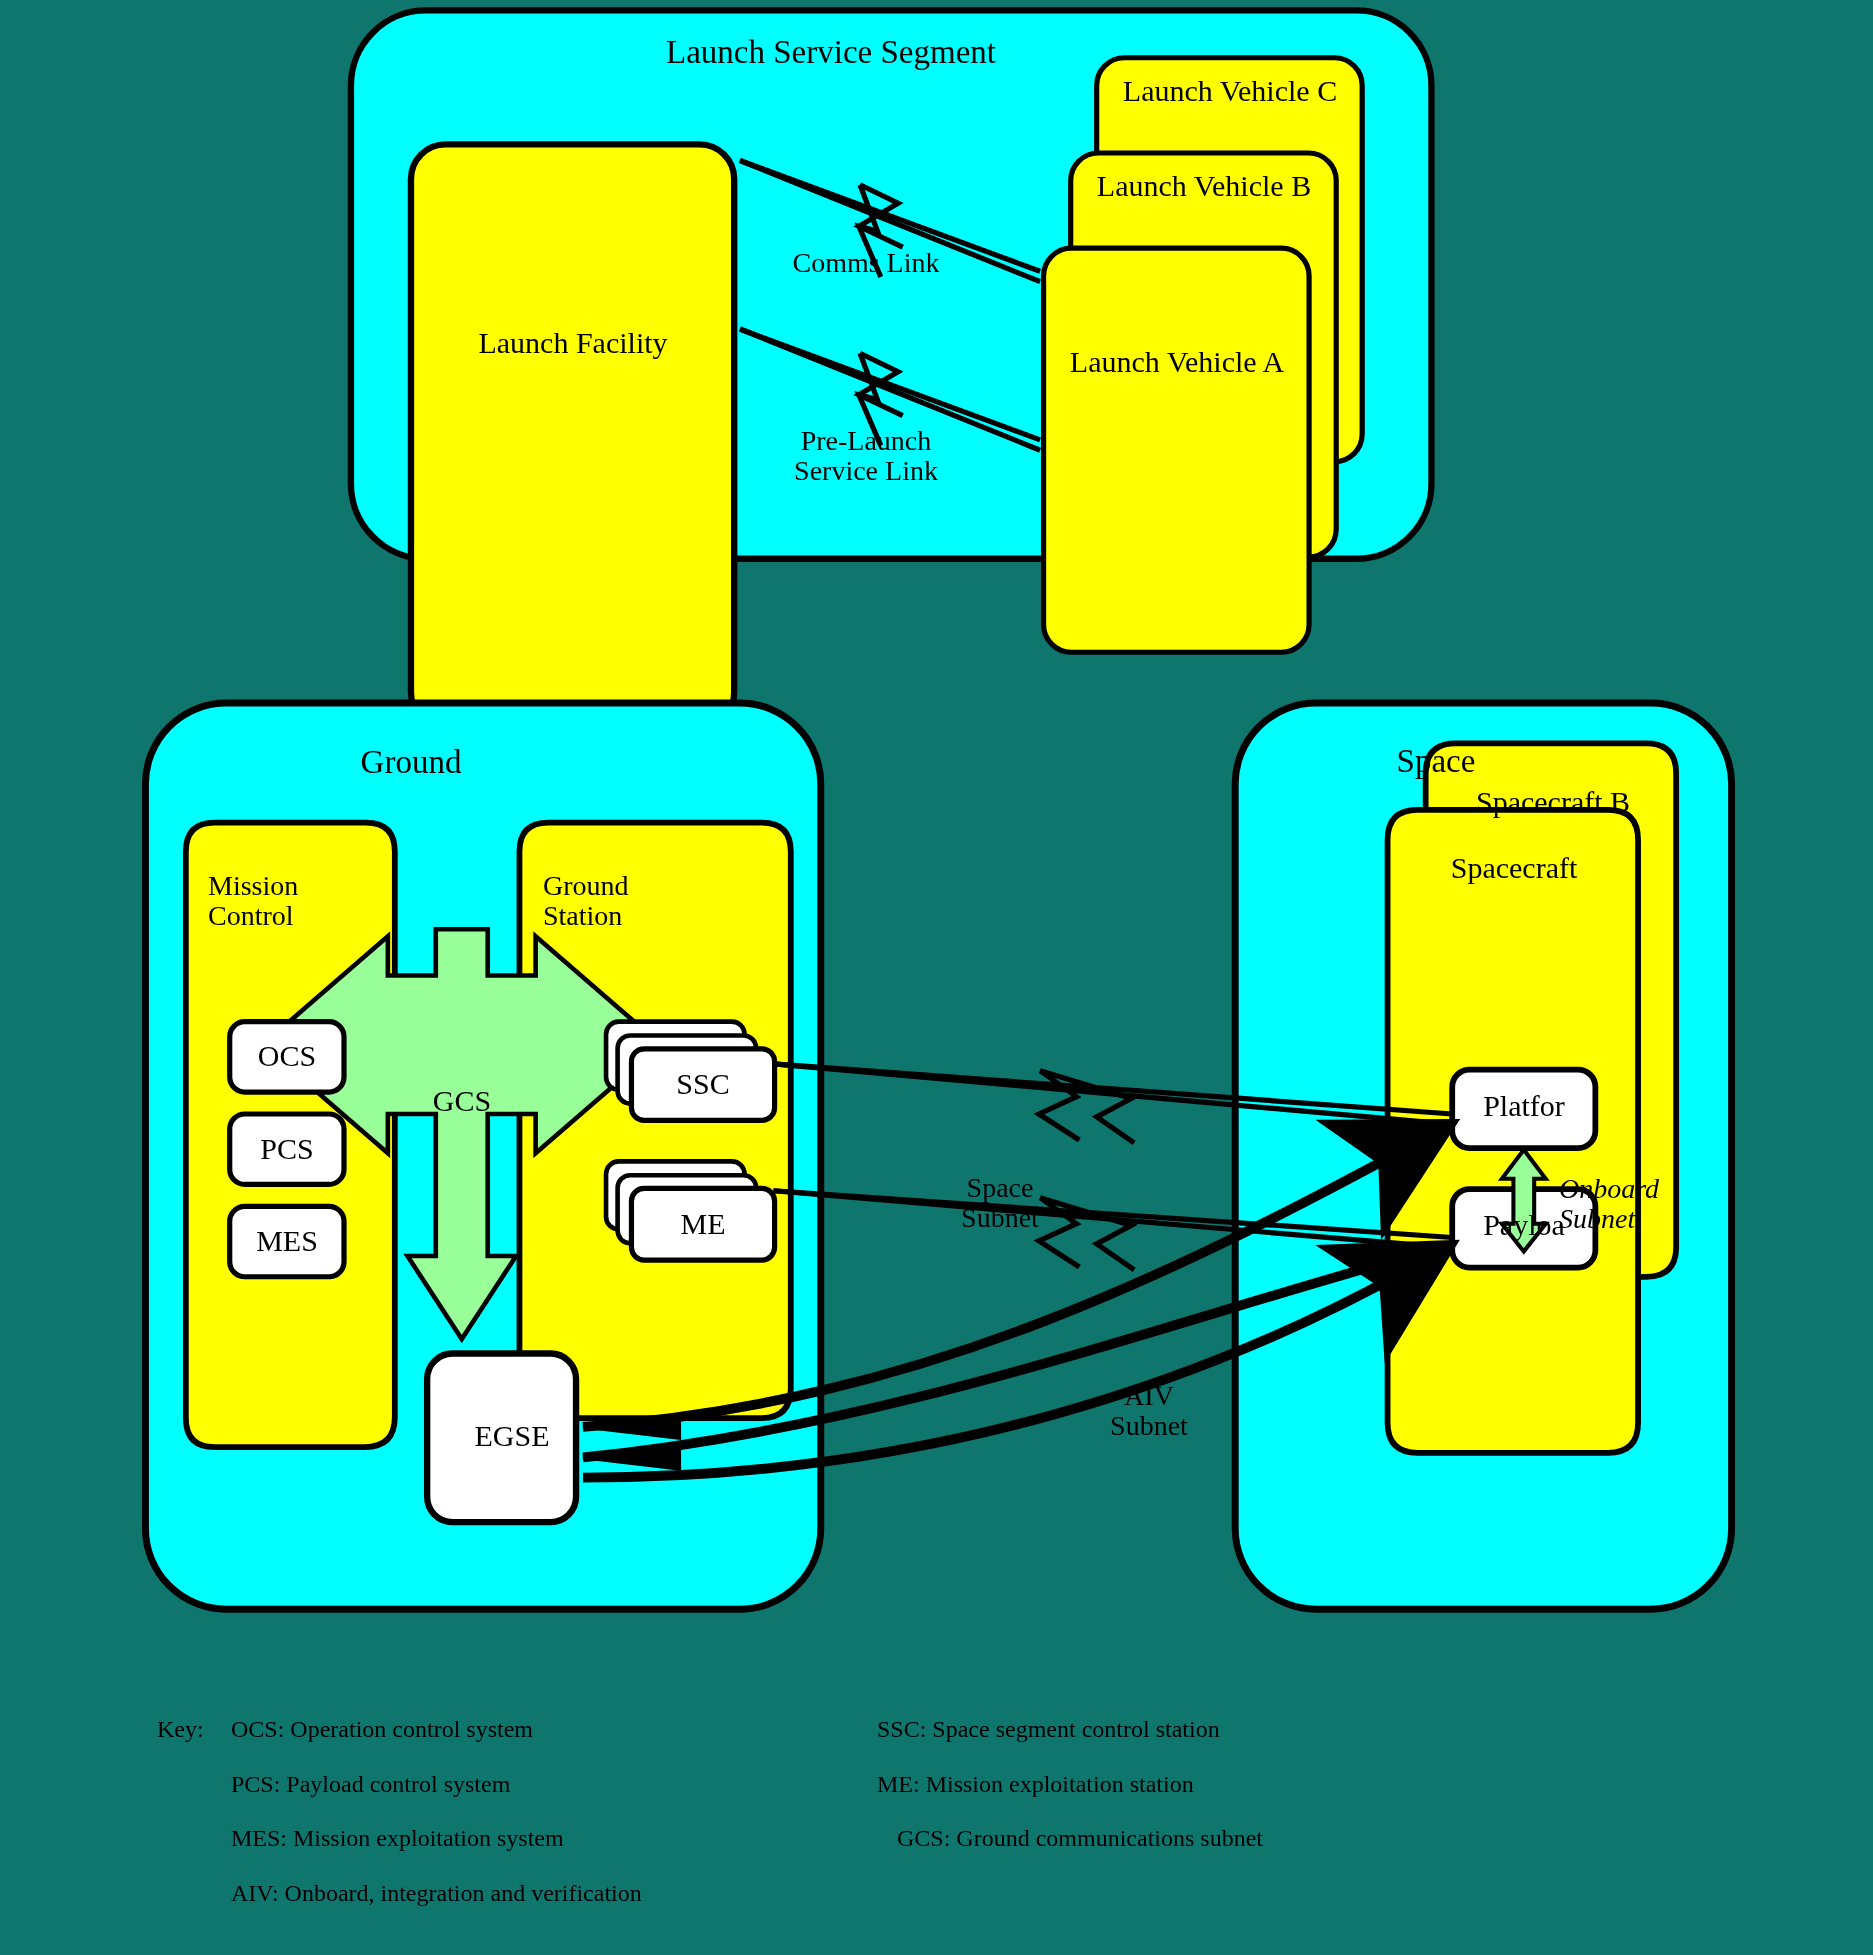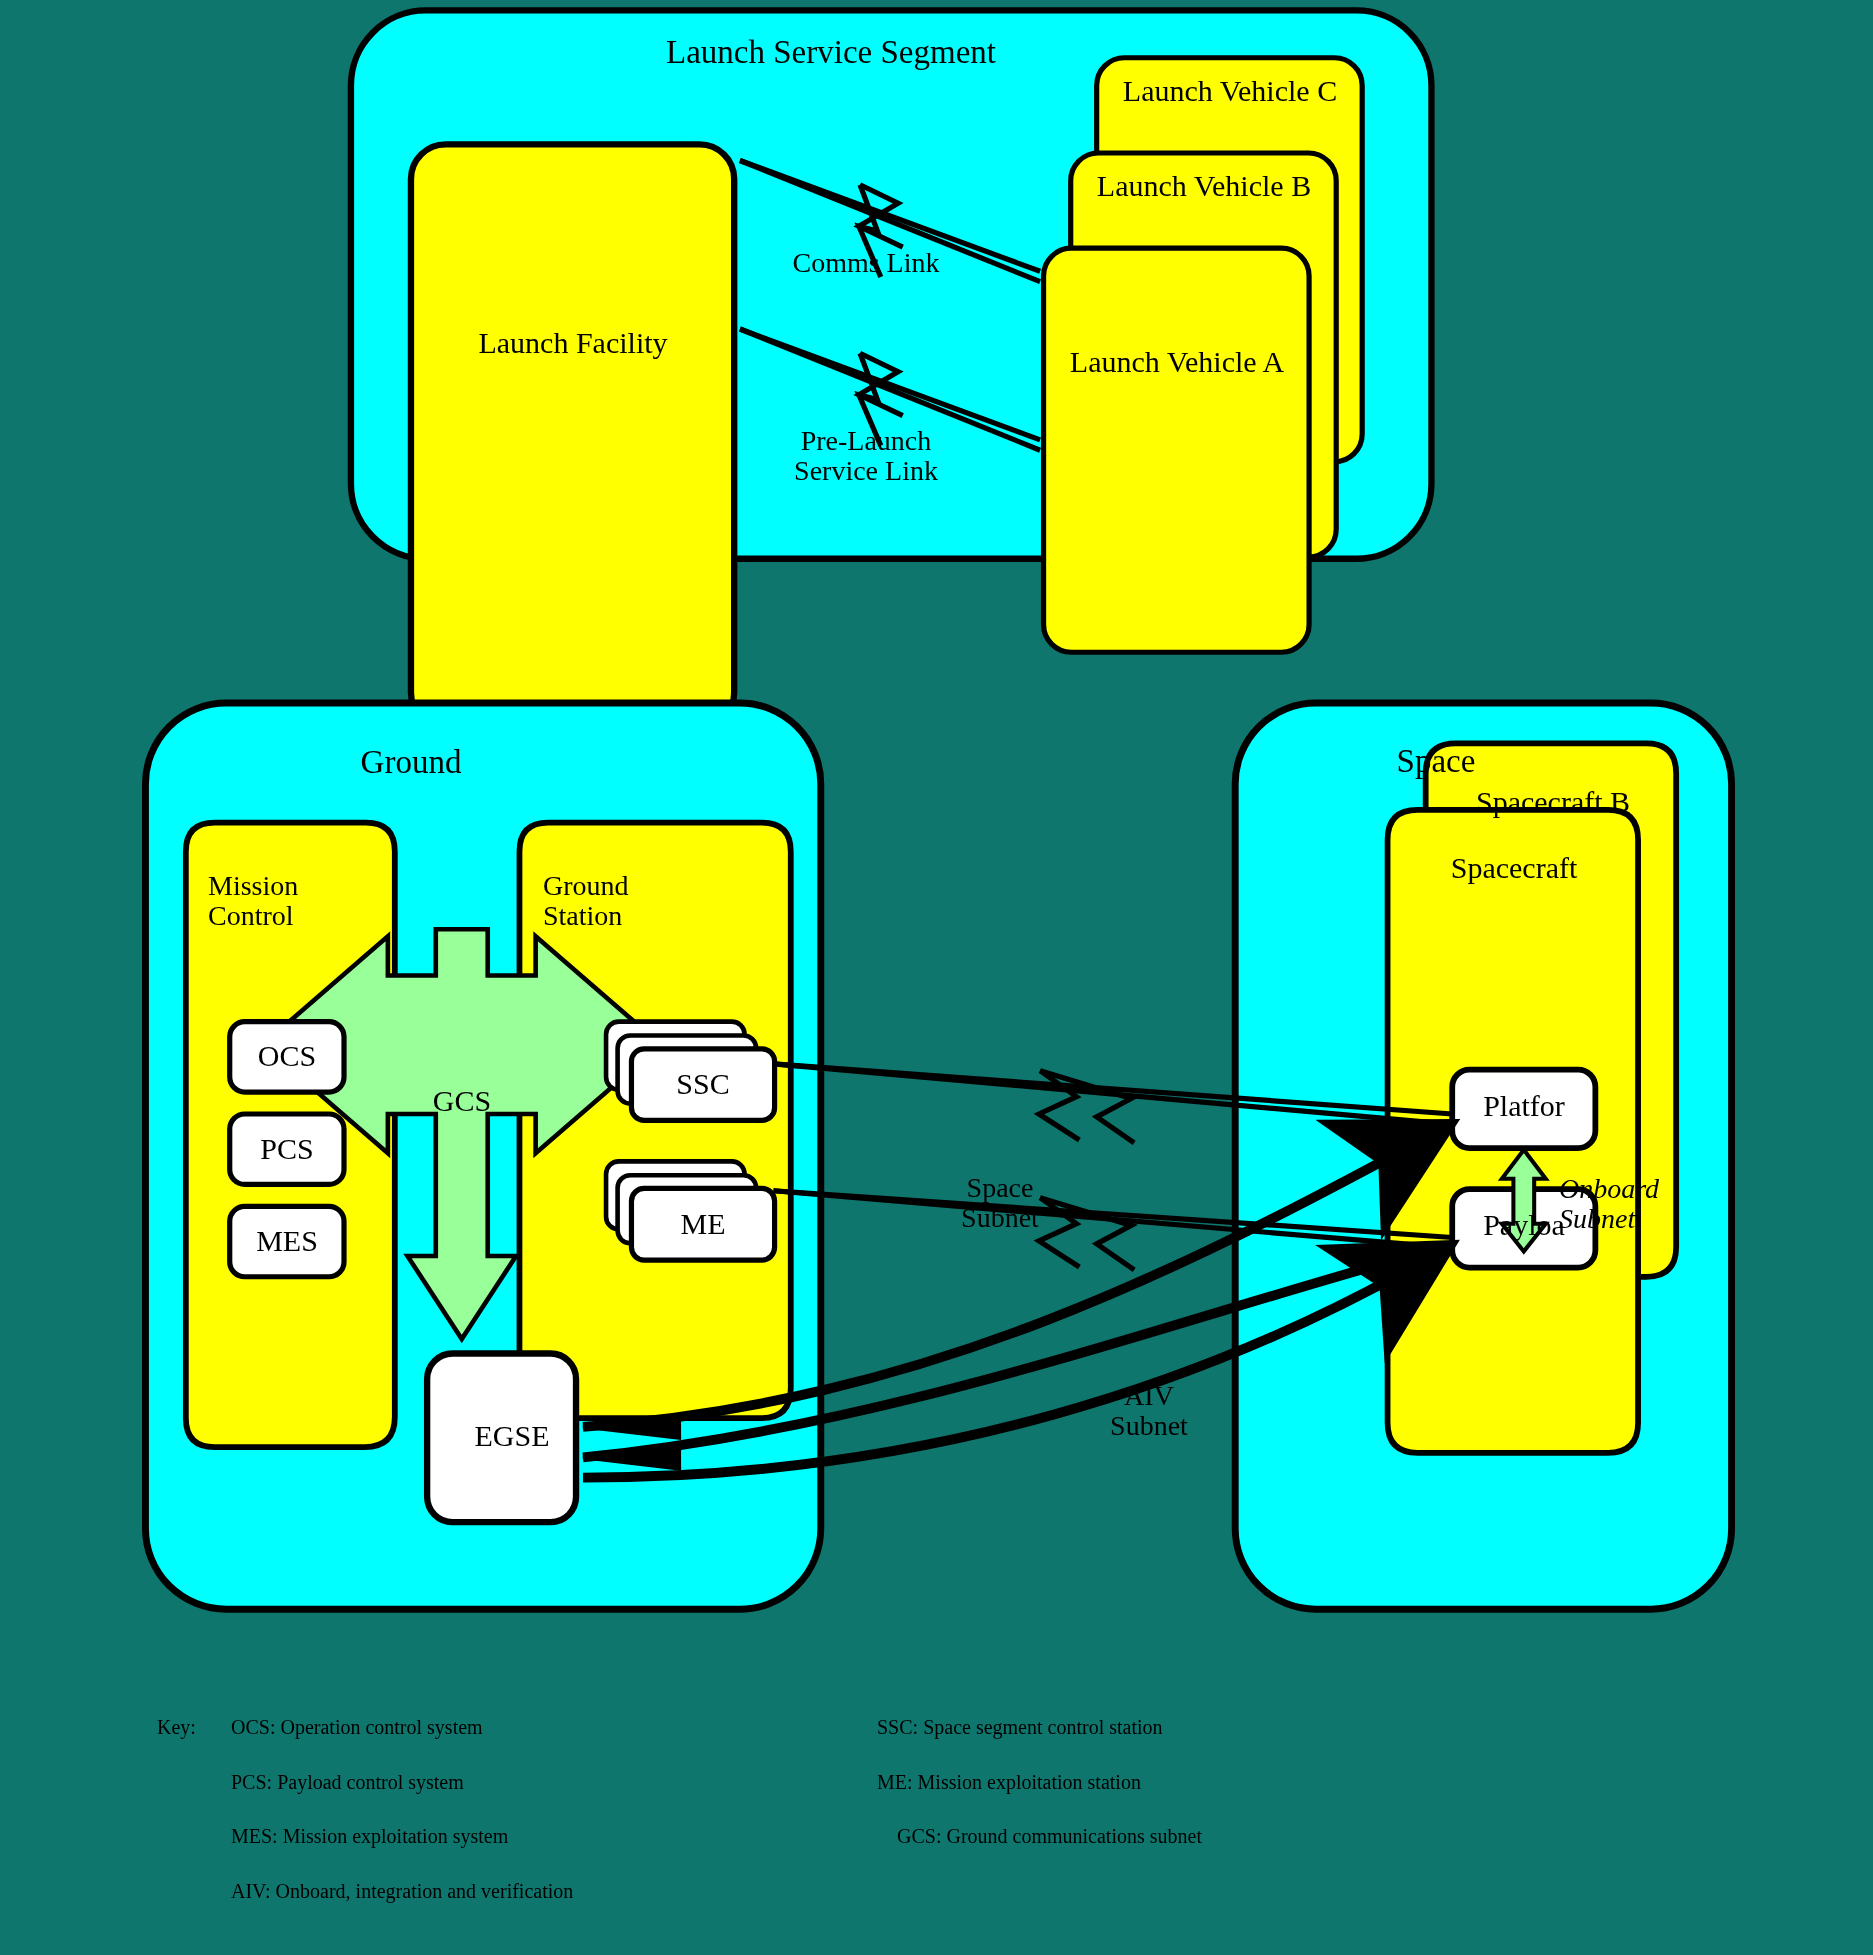--- a/index.html
+++ b/index.html
@@ -30,21 +30,21 @@
     pointer-events:none;
   }
   .ctr{transform:translateX(-50%);}
   .segtitle{font-size:33px;}
   .boxtitle{font-size:28px;text-align:left;}
   .nodelbl{font-size:30px;}
   .linklbl{font-size:28px;}
   .keyline{
     position:absolute;
     font-family:"Liberation Serif","DejaVu Serif",serif;
-    font-size:20px;
+    font-size:24px;
     white-space:nowrap;
     text-align:right;
   }
   .clip{
     overflow:hidden;
   }
 </style>
 </head>
 <body>
 

